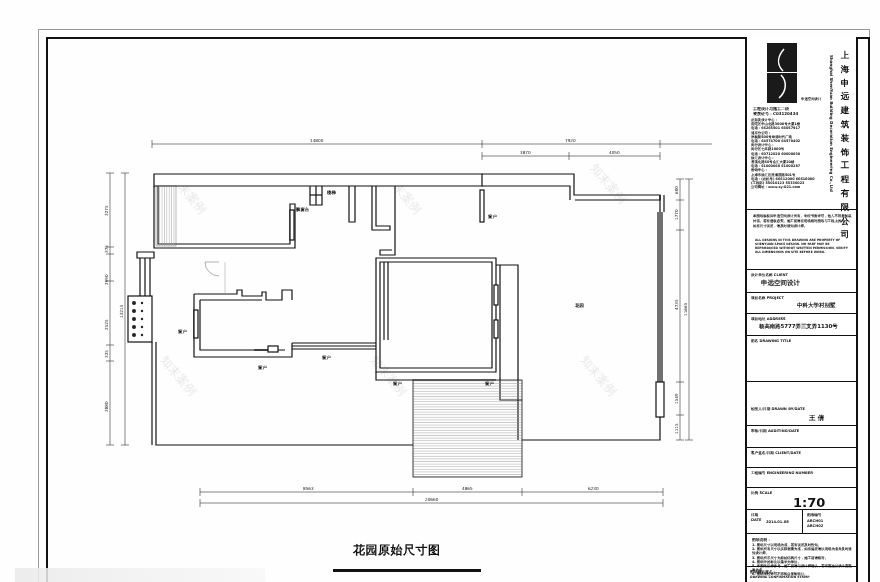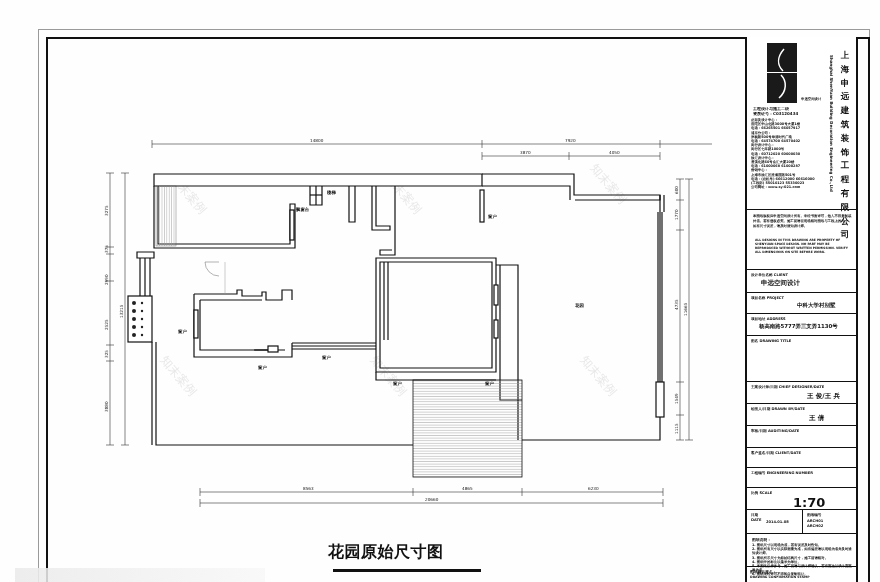--- a/index.html
+++ b/index.html
@@ -10,21 +10,21 @@
   .tb { position:absolute; left:745px; top:37px; width:113px; height:545px; border-left:2px solid #111; border-right:2px solid #111; box-sizing:border-box; background:#fff; }
   .tb-cell { position:absolute; left:0; right:0; border-bottom:1px solid #111; box-sizing:border-box; }
   .tiny { font-size:3.4px; line-height:4.2px; font-weight:bold; white-space:nowrap; overflow:hidden; }
   .lbl { font-size:3.6px; font-weight:bold; position:absolute; left:4px; top:3px; white-space:nowrap; }
   .val { font-size:6.5px; font-weight:bold; position:absolute; white-space:nowrap; }
   .company { position:absolute; left:92px; top:12px; width:12px; font-size:8.5px; font-weight:bold; line-height:13.8px; text-align:center; }
   .company-en { position:absolute; left:78px; top:18px; width:10px; height:170px; }
   .company-en span { display:block; transform:rotate(90deg); transform-origin:left top; position:absolute; left:9px; top:0; font-size:4px; font-weight:bold; white-space:nowrap; }
   .logo { position:absolute; left:20px; top:6px; width:30px; height:60px; background:#1a1a1a; }
   .logo-divider { position:absolute; left:0; right:0; top:29px; height:1px; background:#fff; }
-  .title-text { position:absolute; left:328px; top:542px; font-size:16px; font-weight:bold; letter-spacing:0.5px; }
+  .title-text { position:absolute; left:353px; top:542px; font-size:12px; font-weight:bold; letter-spacing:0.5px; }
   .title-underline { position:absolute; left:333px; top:569px; width:148px; height:3px; background:#111; }
   .dim { font-family:"DejaVu Sans", sans-serif; font-size:4.2px; fill:#222; }
   .room { font-family:"DejaVu Sans", sans-serif; font-size:4.4px; font-weight:bold; fill:#111; }
   .wm { font-family:"DejaVu Sans", sans-serif; font-size:12px; fill:#e8e8e8; }
   .blur-strip { position:absolute; left:15px; top:568px; width:250px; height:14px; background:linear-gradient(90deg, rgba(235,235,235,0.9), rgba(245,245,245,0.6)); }
 </style>
 </head>
 <body>
 
 <div class="outer-frame"></div>
@@ -264,24 +264,20 @@
     <div class="lbl">项目名称 PROJECT</div>
     <div class="val" style="left:50px;top:9px;font-size:5.5px;">中科大学村别墅</div>
   </div>
   <div class="tb-cell" style="top:277px;height:22px;">
     <div class="lbl">项目地址 ADDRESS</div>
     <div class="val" style="left:12px;top:9px;font-size:5.4px;">杨高南路5777弄三支弄1130号</div>
   </div>
   <div class="tb-cell" style="top:299px;height:46px;">
     <div class="lbl">图名 DRAWING TITLE</div>
   </div>
-  <div class="tb-cell" style="top:345px;height:22px;">
-    <div class="lbl">主案设计师/日期 CHIEF DESIGNER/DATE</div>
-    <div class="val" style="left:60px;top:10px;">王 俊/王 兵</div>
-  </div>
   <div class="tb-cell" style="top:367px;height:22px;">
     <div class="lbl">绘图人/日期 DRAWN BY/DATE</div>
     <div class="val" style="left:62px;top:10px;">王 倩</div>
   </div>
   <div class="tb-cell" style="top:389px;height:22px;">
     <div class="lbl">审核/日期 AUDITING/DATE</div>
   </div>
   <div class="tb-cell" style="top:411px;height:20px;">
     <div class="lbl">客户签名/日期 CLIENT/DATE</div>
   </div>

